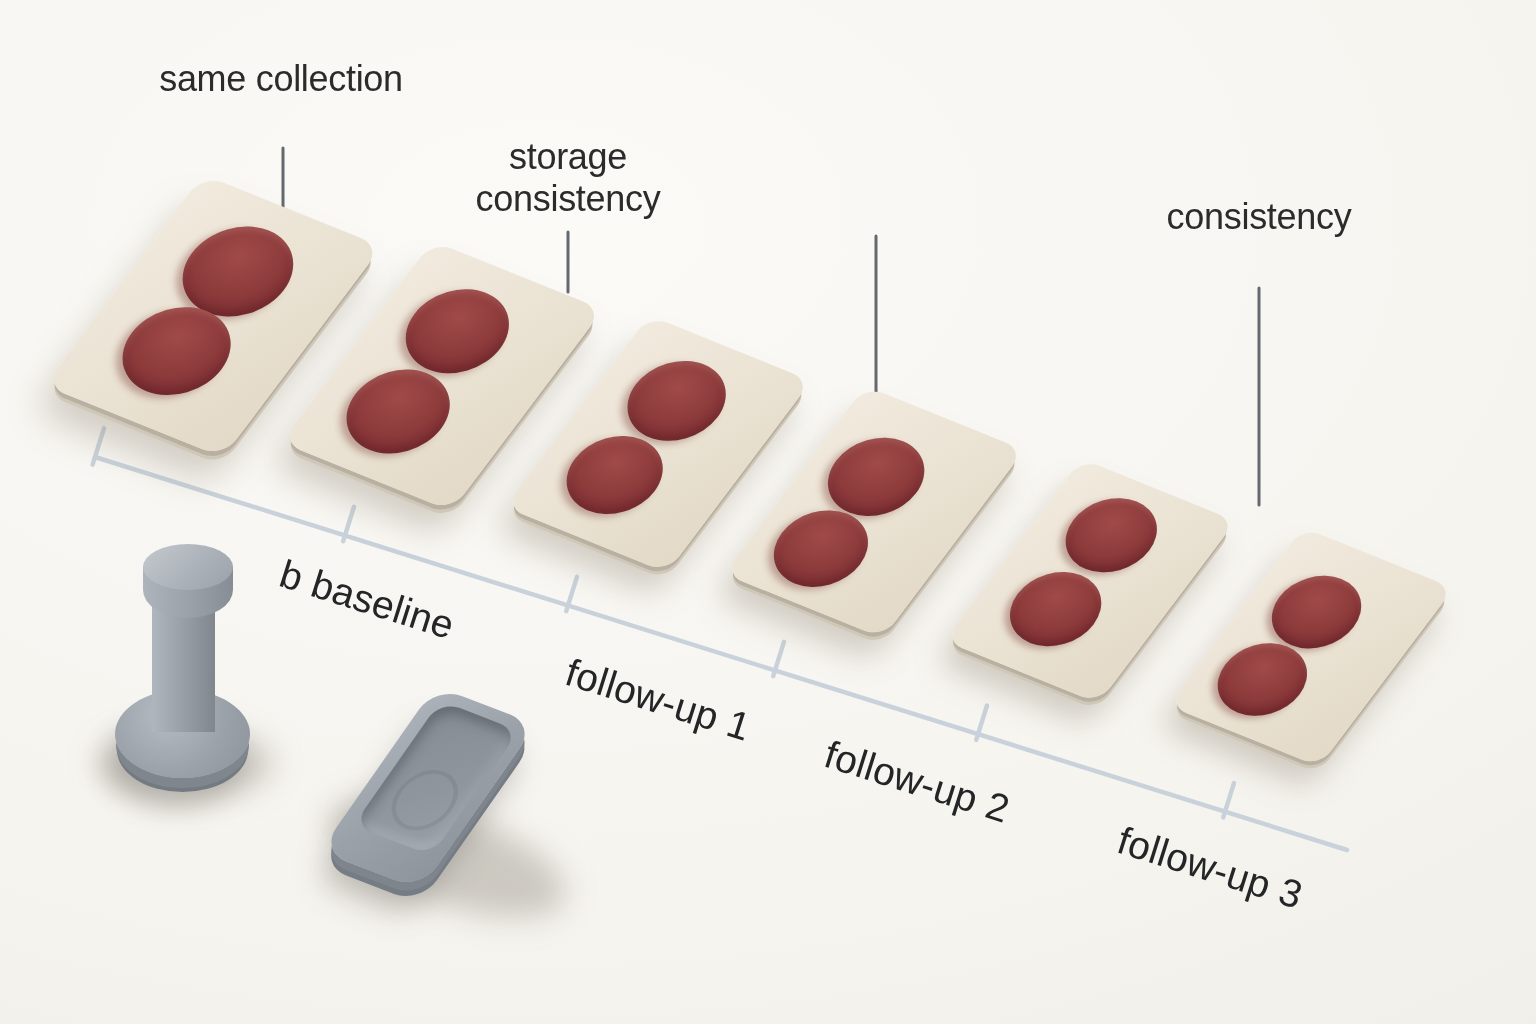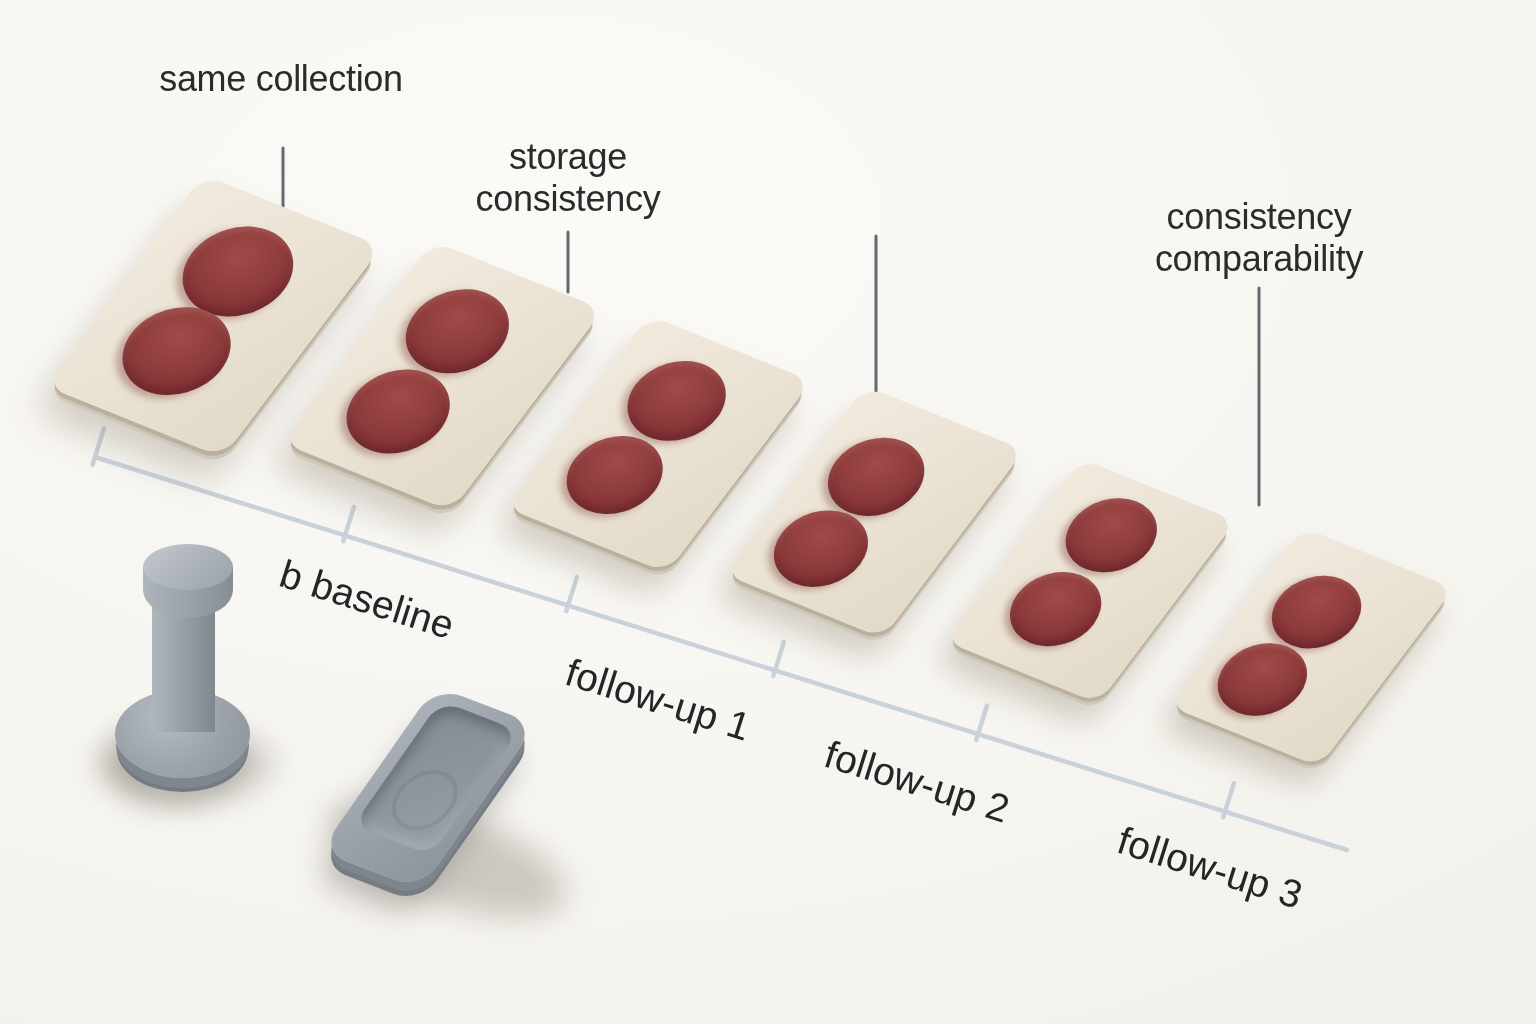--- a/index.html
+++ b/index.html
@@ -147,21 +147,20 @@
 
   <div class="top-label" id="ann0" style="left: 281px; top: 58px;">
     <div>same collection</div>
   </div>
   <div class="top-label" id="ann1" style="left: 568px; top: 136px;">
     <div>storage</div>
     <div>consistency</div>
   </div>
   <div class="top-label" id="ann3" style="left: 1259px; top: 196px;">
     <div>consistency</div>
-    <div>comparability</div>
   </div>
 
   <div id="tl-labels">
       <div class="tl-label" style="left: 367px; top: 600px;">b baseline</div>
       <div class="tl-label" style="left: 658px; top: 700px;">follow-up 1</div>
       <div class="tl-label" style="left: 917px; top: 782px;">follow-up 2</div>
       <div class="tl-label" style="left: 1210px; top: 868px;">follow-up 3</div>
     </div>
 
 </div>

